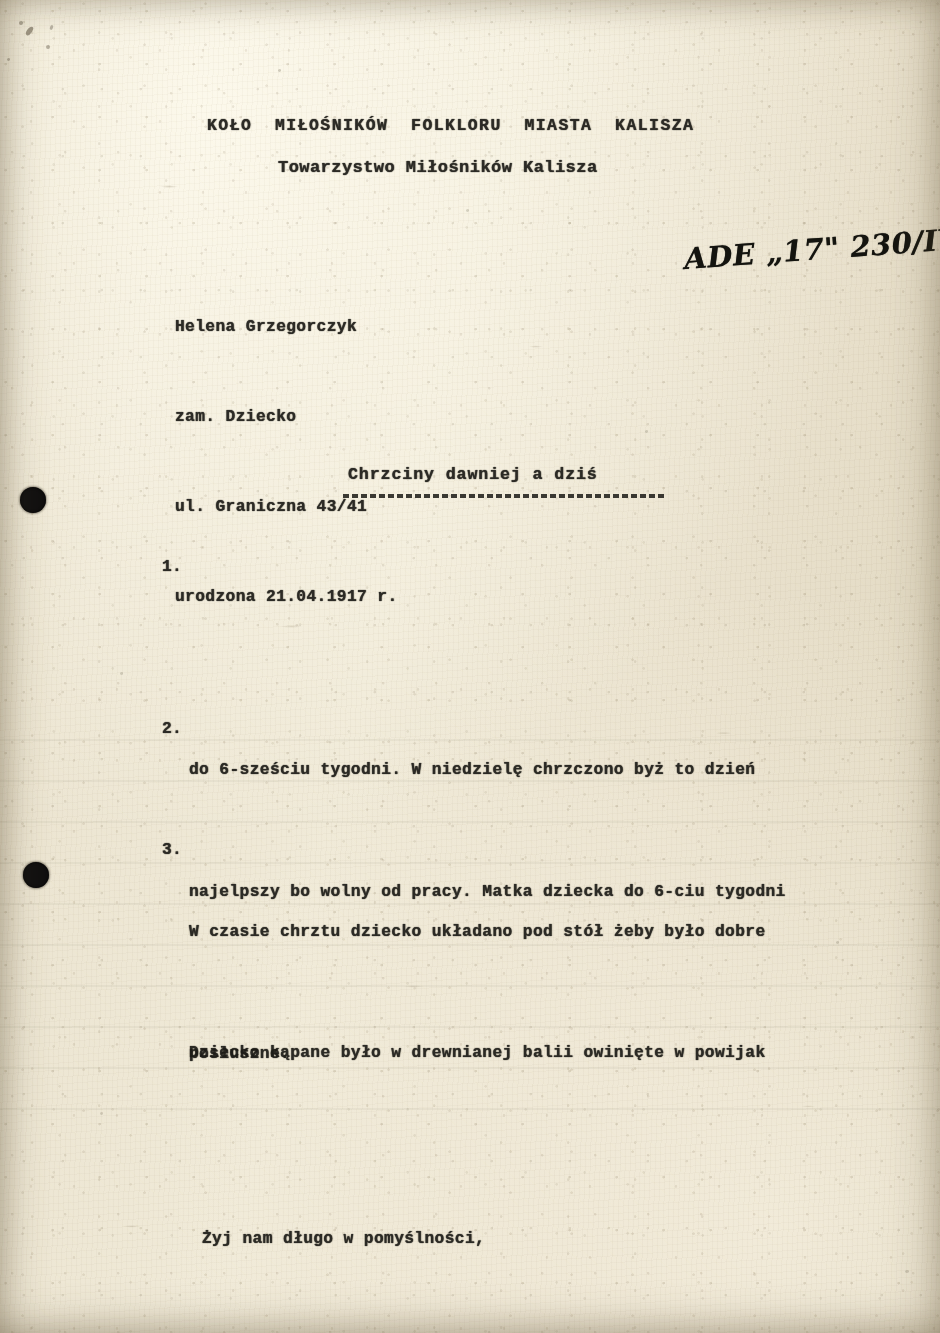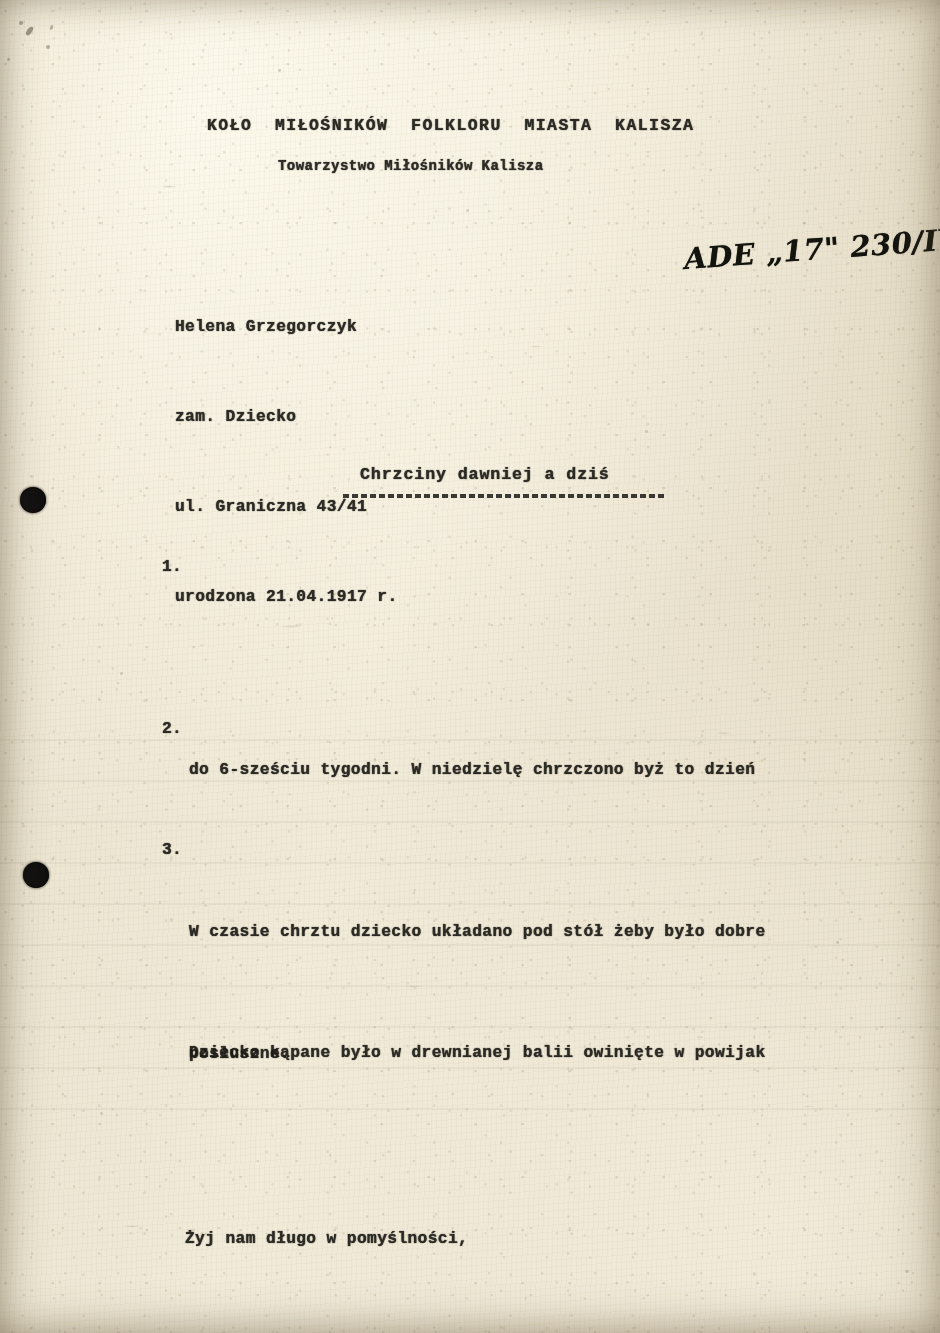--- a/index.html
+++ b/index.html
@@ -101,21 +101,21 @@
     opacity: .93;
   }
 
   .t-head {
     left: 207px; top: 116px;
     font-size: 16.4px;
     letter-spacing: 1.5px;
   }
   .t-sub {
     left: 278px; top: 158px;
-    font-size: 14px;
+    font-size: 17px;
     letter-spacing: .45px;
   }
 
   .addr {
     position: absolute;
     left: 175px; top: 252px;
     font-size: 16.2px;
     line-height: 30px;
   }
   .addr div { white-space: pre; }
@@ -130,21 +130,21 @@
     font-weight: 700;
     color: #14140f;
     letter-spacing: .5px;
     transform: rotate(-4.2deg);
     white-space: pre;
     text-shadow: 0 0 .8px rgba(20,20,15,.8);
   }
 
   
   .t-title {
-    left: 360px; top: 465px;
+    left: 348px; top: 465px;
     font-size: 16.6px;
     letter-spacing: .9px;
   }
   .title-rule {
     position: absolute;
     left: 343px; top: 494px;
     width: 323px; height: 4px;
     background-image: repeating-linear-gradient(90deg,
       #22211c 0 6px, rgba(0,0,0,0) 6px 9px);
     opacity: .88;
@@ -167,21 +167,21 @@
   }
   .item .lines { margin-left: 27px; }
   .item .lines div { white-space: pre; }
 
   .verse {
     position: absolute;
     left: 185px;
     font-size: 16.2px;
     line-height: 40.6px;
   }
-  .verse div { white-space: pre; }
+  .verse div { white-space: pre; margin-left: 17px; }
 
   
   .showthrough {
     position: absolute; inset: 0; pointer-events: none;
     opacity: .05;
     background-image:
       repeating-linear-gradient(0deg, rgba(60,50,30,.9) 0 2px, transparent 2px 41px);
     background-position: 0 700px;
     background-size: 100% 410px;
     background-repeat: no-repeat;
@@ -228,20 +228,21 @@
 
   <div class="typed t-title">Chrzciny dawniej a dziś</div>
   <div class="title-rule"></div>
 
   <div class="body">
 
     <div class="item typed" style="top:547px;">
       <span class="num">1.</span>
       <div class="lines">
         <div>do 6-sześciu tygodni. W niedzielę chrzczono byż to dzień</div>
+        <div>najelpszy bo wolny od pracy. Matka dziecka do 6-ciu tygodni</div>
       </div>
     </div>
 
     <div class="item typed" style="top:709px;">
       <span class="num">2.</span>
       <div class="lines">
         <div>W czasie chrztu dziecko układano pod stół żeby było dobre</div>
         <div>posłuszne.</div>
       </div>
     </div>

